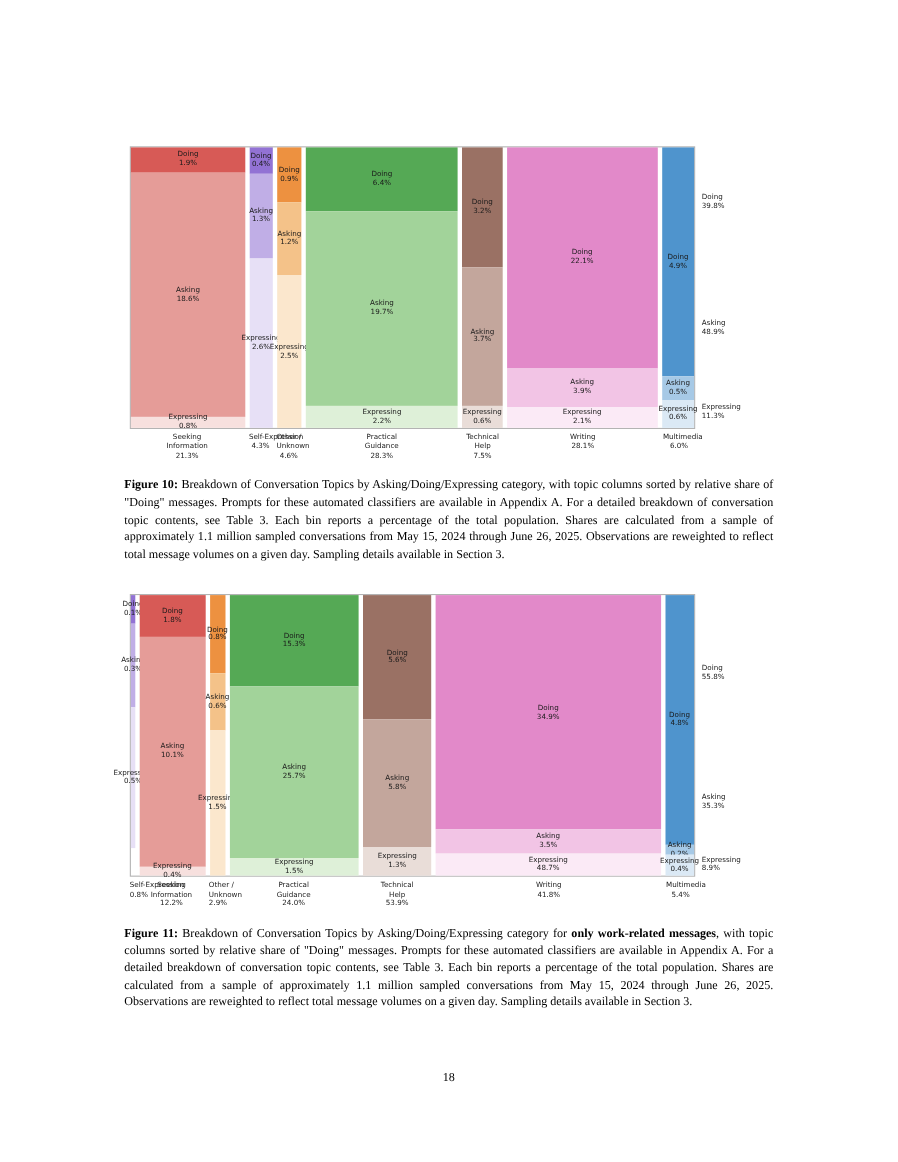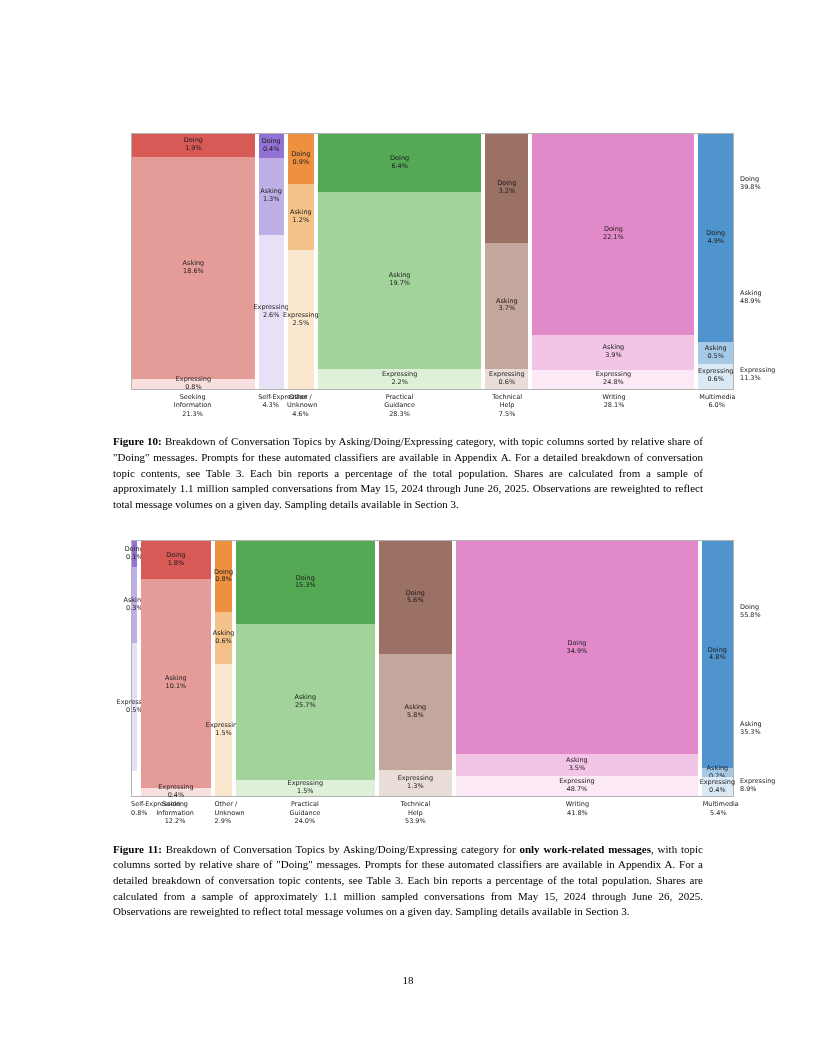--- a/index.html
+++ b/index.html
@@ -7,21 +7,21 @@
   body {
     width:816px; height:1056px; position:relative;
     font-family:"Liberation Serif", serif; color:#000;
     overflow:hidden;
   }
   .page { padding:133px 113px 0 113px; }
 
   .figure { margin-bottom:28px; }
 
   .chart {
-    position:relative; width:603px; margin-left:18px;
+    position:relative; width:514px; margin-left:5px;
     font-family:"DejaVu Sans", sans-serif;
   }
   .plot-row {
     display:flex; gap:4px; height:257px;
     border:1px solid #b3b3b3; background:#ffffff;
   }
   .col { display:flex; flex-direction:column; flex-basis:0; min-width:0; }
   .seg { position:relative; min-height:0; }
   .seg-label {
     position:absolute; top:50%; left:50%; transform:translate(-50%,-50%);
@@ -168,21 +168,21 @@
             </div>
             <div class="seg" style="flex-grow: 3.9; background: rgb(242, 196, 229);">
               <div class="seg-label">
                 <div>Asking</div>
                 <div>3.9%</div>
               </div>
             </div>
             <div class="seg" style="flex-grow: 2.1; background: rgb(251, 234, 246);">
               <div class="seg-label">
                 <div>Expressing</div>
-                <div>24.8%</div>
+                <div>2.1%</div>
               </div>
             </div>
           </div>
           <div class="col" style="flex-grow: 6;">
             <div class="seg" style="flex-grow: 4.9; background: rgb(79, 148, 205);">
               <div class="seg-label">
                 <div>Doing</div>
                 <div>4.9%</div>
               </div>
             </div>

